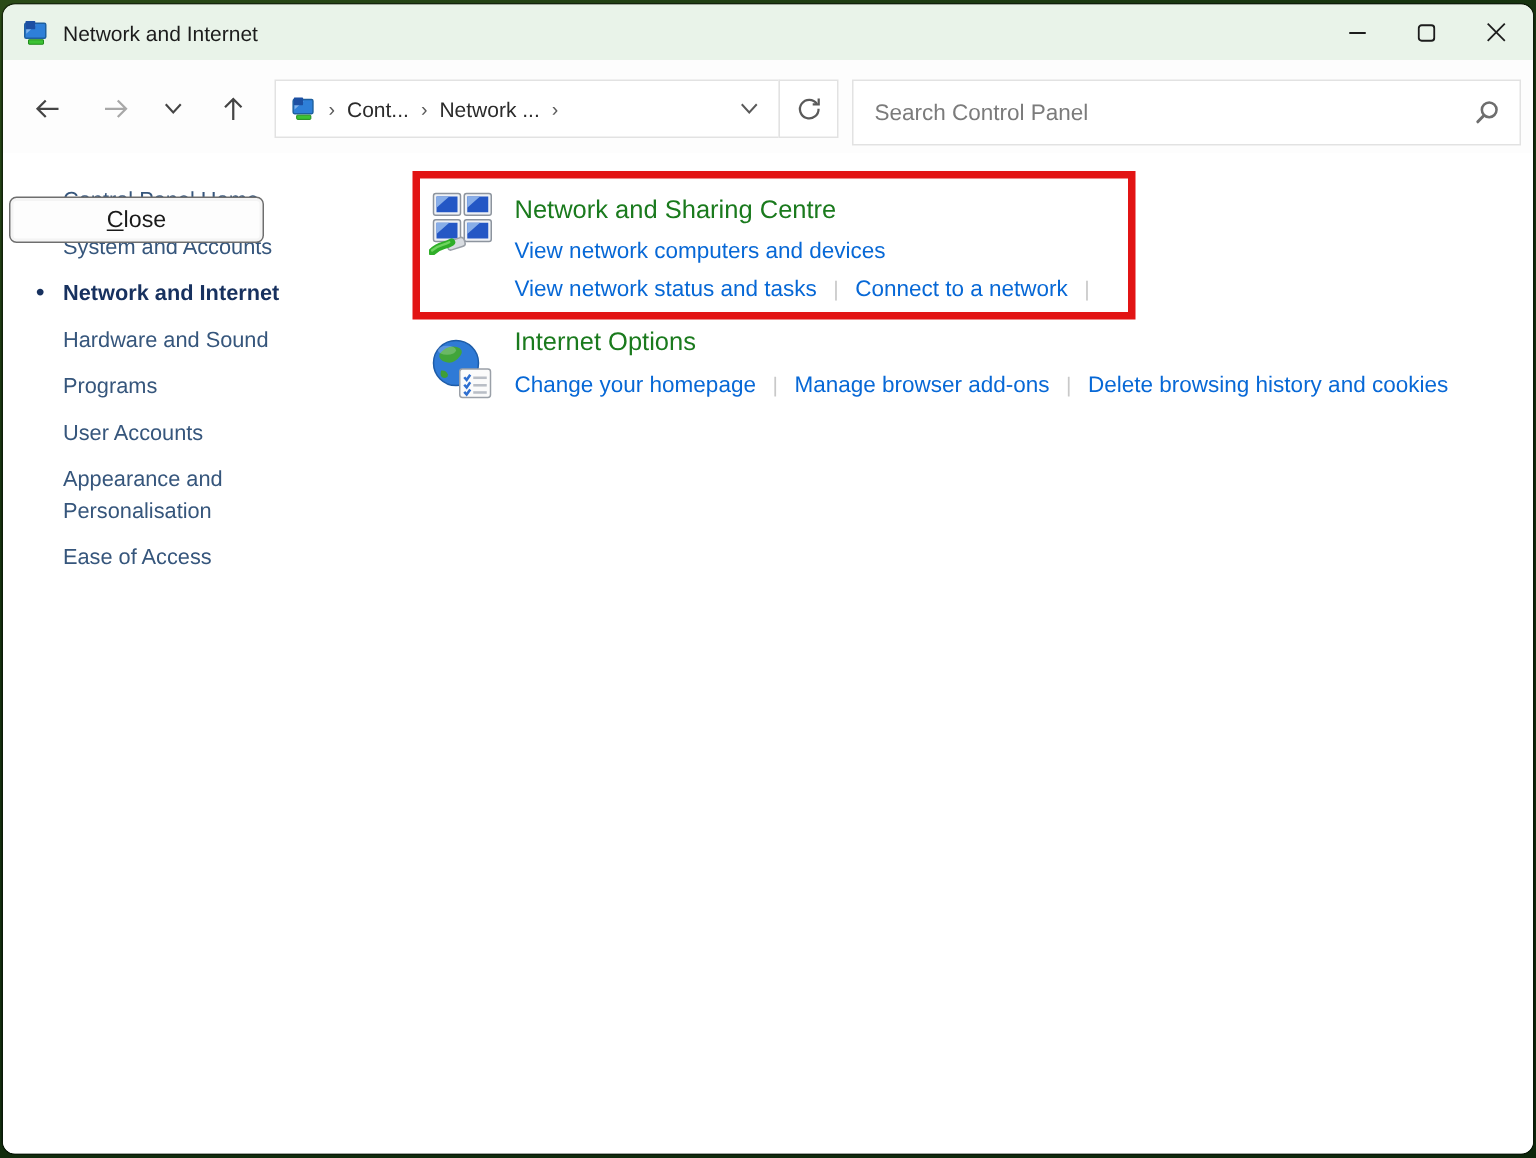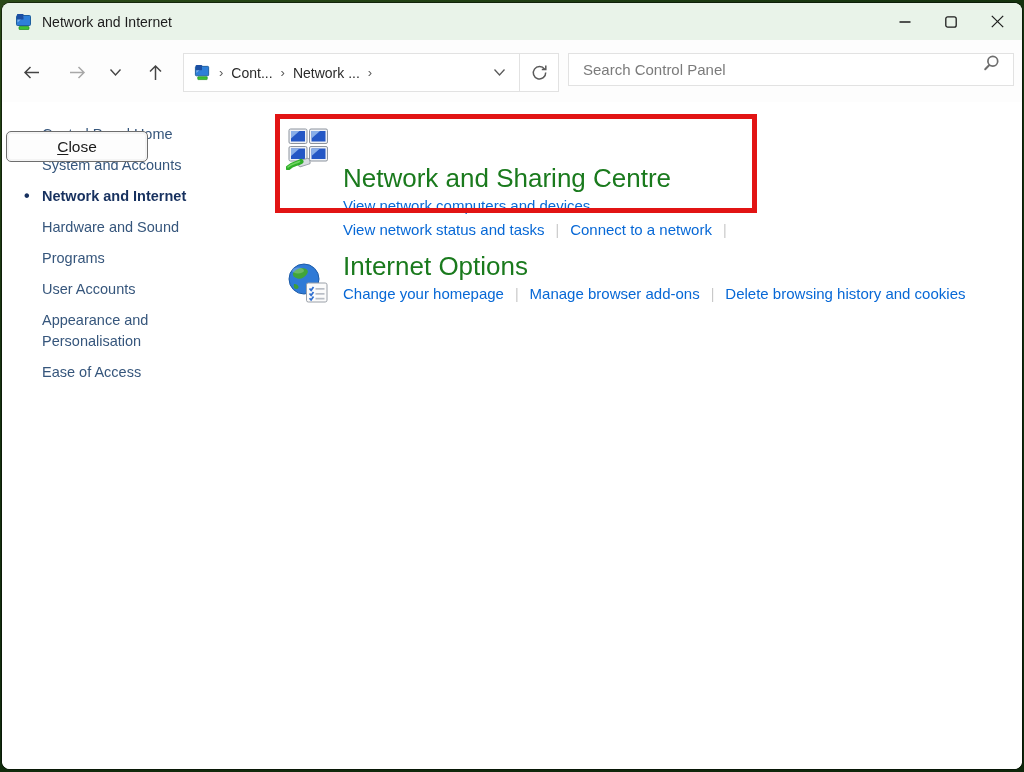--- a/index.html
+++ b/index.html
@@ -31,62 +31,62 @@
   }
   .crumb-icon { margin-left: 10px; width: 17px; height: 17px; }
   .crumb-sep { color: #5a5a5a; font-size: 13px; margin: 0 8px; }
   .crumb { font-size: 14px; color: #2b2b2b; white-space: nowrap; cursor: pointer; }
   .crumb-dd { margin-left: auto; margin-right: 13px; }
   .refresh-btn {
     position: absolute; left: 517px; top: 13px; width: 40px; height: 39px;
     border: 1px solid #e2e2e2; background: #fff; display: flex; align-items: center; justify-content: center;
   }
   .search-box {
-    position: absolute; left: 566px; top: 13px; width: 446px; height: 33px;
-    border: 1px solid #e2e2e2; background: #fff; display: flex; align-items: flex-start;
+    position: absolute; left: 566px; top: 13px; width: 446px; height: 44px;
+    border: 1px solid #e2e2e2; background: #fff; display: flex; align-items: center;
   }
   .search-box input {
     border: 0; outline: 0; flex: 1 1 auto; min-width: 0; height: 100%;
     font-family: "Liberation Sans", sans-serif; font-size: 15px; color: #333;
     padding-left: 14px; background: transparent;
   }
   .search-box input::placeholder { color: #7b7b7b; }
   .search-glyph { margin-right: 13px; flex: 0 0 auto; }
   
   .content { position: absolute; left: 0; top: 99px; right: 0; bottom: 0; background: #fff; }
   .sidebar { position: absolute; left: 40px; top: 22px; width: 172px; }
   .side-item {
     color: #36567c; font-size: 14.5px; line-height: 21px; margin-bottom: 10px; cursor: pointer;
   }
   .side-item.active { color: #17315f; font-weight: bold; position: relative; }
   .side-item.active::before {
     content: "\2022"; position: absolute; left: -18px; top: -1px; font-size: 16px; color: #17315f;
   }
   .side-item.wrap2 { max-width: 132px; }
   .close-popup {
-    position: absolute; left: 4px; top: 29px; width: 142px; height: 31px;
+    position: absolute; left: 4px; top: 29px; width: 170px; height: 31px;
     background: #fdfdfd; border: 1px solid #6e6e6e; border-radius: 5px;
     box-shadow: inset 0 0 0 2px #f4f4f4;
     display: flex; align-items: center; justify-content: center;
     font-size: 15.5px; color: #1a1a1a; cursor: pointer;
   }
   .accel { text-decoration: underline; text-underline-offset: 2px; }
   
   .highlight-box {
     position: absolute; left: 273px; top: 12px; width: 482px; height: 99px;
     border: 5px solid #e21414; pointer-events: none;
   }
   .section { position: absolute; display: flex; gap: 13px; }
   .section.s1 { left: 284px; top: 24px; }
   .section.s2 { left: 284px; top: 112px; align-items: flex-end; }
   .section-icon { width: 44px; height: 44px; flex: 0 0 auto; }
   .section-col { padding-top: 1px; }
   .section-title {
-    font-size: 26px; font-weight: normal; color: #1a7a1d; line-height: 26px;
-    margin-bottom: 3px; cursor: pointer; white-space: nowrap; margin-top: 38px;
+    font-size: 17px; font-weight: normal; color: #1a7a1d; line-height: 26px;
+    margin-bottom: 3px; cursor: pointer; white-space: nowrap;
   }
   .link-row { line-height: 24px; white-space: nowrap; }
   .task-link { color: #0768d6; font-size: 15px; cursor: pointer; }
   .vsep::before { content: "|"; color: #c9c9c9; font-size: 14px; margin: 0 11px; }
 </style>
 </head>
 <body>
 
 <div class="window">
 

